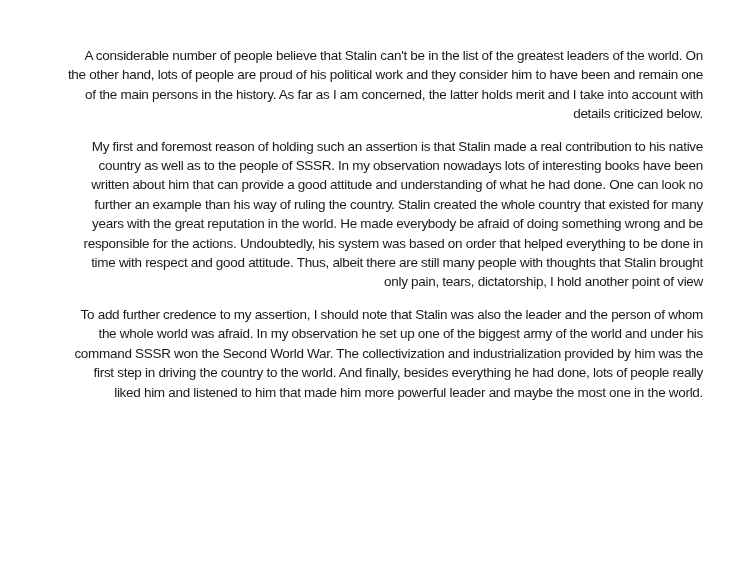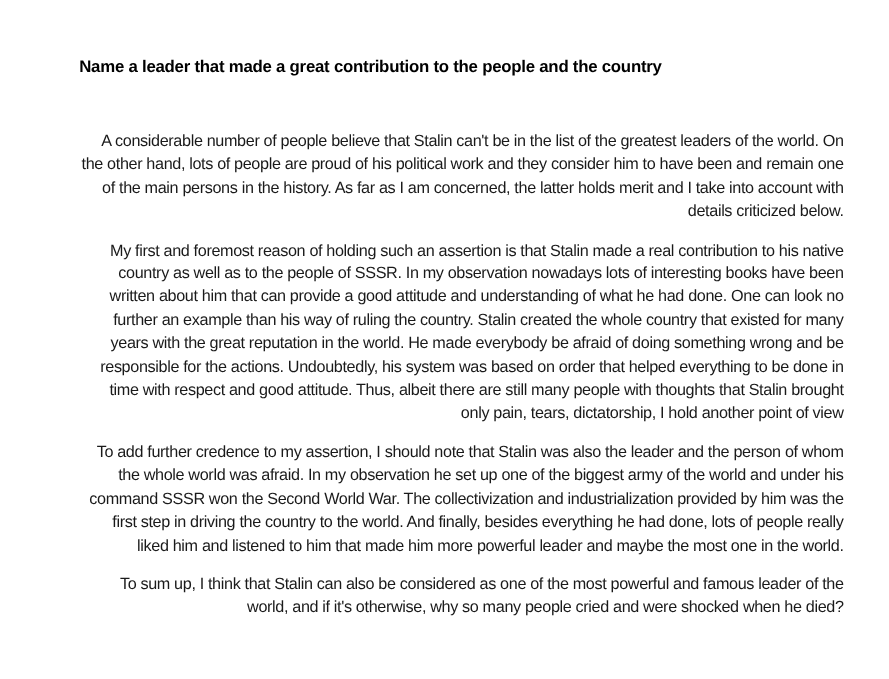--- a/index.html
+++ b/index.html
@@ -31,22 +31,20 @@
     line-height: 19.4px;
     letter-spacing: -0.3px;
     margin: 0 0 13px 0;
     text-align: right;
   }
 </style>
 </head>
 <body>
 
 <div class="page">
-  <h1 class="essay-title">Name a leader that made a great contribution to the people and the country</h1>
 
   <p class="essay-para">A considerable number of people believe that Stalin can't be in the list of the greatest leaders of the world. On the other hand, lots of people are proud of his political work and they consider him to have been and remain one of the main persons in the history. As far as I am concerned, the latter holds merit and I take into account with details criticized below.</p>
 
   <p class="essay-para">My first and foremost reason of holding such an assertion is that Stalin made a real contribution to his native country as well as to the people of SSSR. In my observation nowadays lots of interesting books have been written about him that can provide a good attitude and understanding of what he had done. One can look no further an example than his way of ruling the country. Stalin created the whole country that existed for many years with the great reputation in the world. He made everybody be afraid of doing something wrong and be responsible for the actions. Undoubtedly, his system was based on order that helped everything to be done in time with respect and good attitude. Thus, albeit there are still many people with thoughts that Stalin brought only pain, tears, dictatorship, I hold another point of view</p>
 
   <p class="essay-para">To add further credence to my assertion, I should note that Stalin was also the leader and the person of whom the whole world was afraid. In my observation he set up one of the biggest army of the world and under his command SSSR won the Second World War. The collectivization and industrialization provided by him was the first step in driving the country to the world. And finally, besides everything he had done, lots of people really liked him and listened to him that made him more powerful leader and maybe the most one in the world.</p>
 
-  <p class="essay-para">To sum up, I think that Stalin can also be considered as one of the most powerful and famous leader of the world, and if it's otherwise, why so many people cried and were shocked when he died?</p>
 </div>
 
 </body></html>

